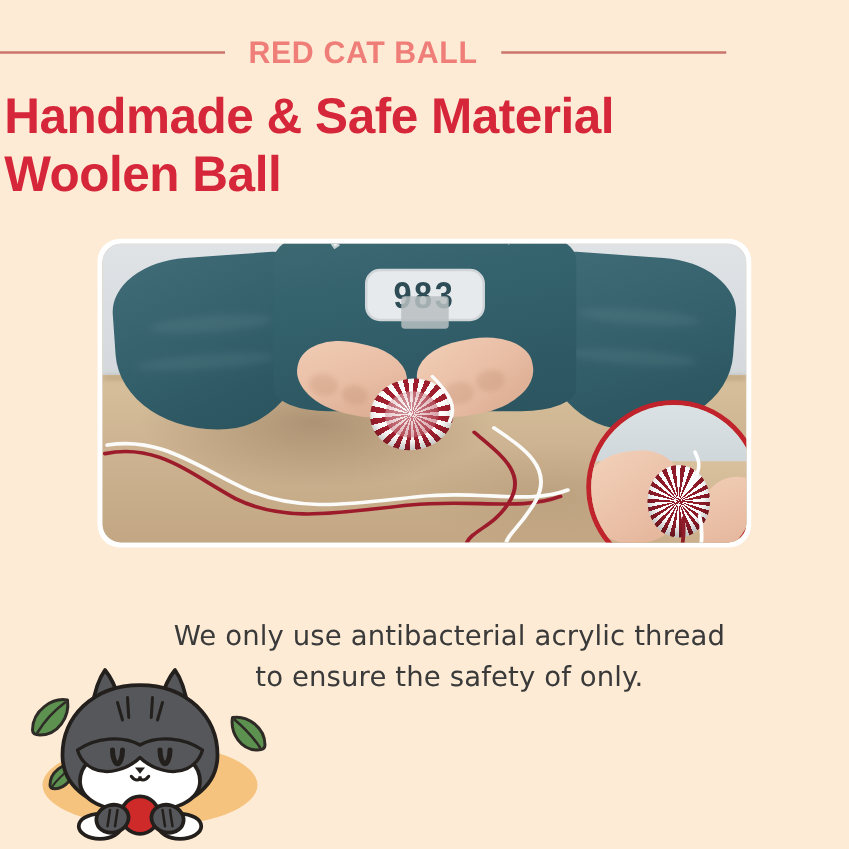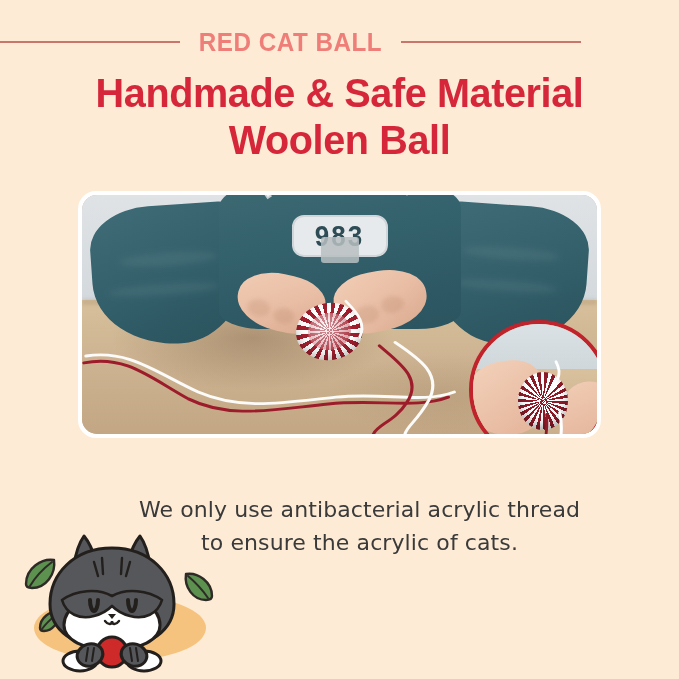--- a/index.html
+++ b/index.html
@@ -51,21 +51,21 @@
     line-height: 1;
     transform: scaleX(0.97);
   }
 
   
   .heading {
     position: absolute;
     top: 70px;
     left: 0;
     width: 679px;
-    text-align: center;
+    text-align: left;
     color: #d6273a;
     font-family: "Liberation Sans", sans-serif;
     font-weight: bold;
     font-size: 40px;
     line-height: 1.18;
     letter-spacing: -0.4px;
   }
   .heading .hl {
     display: block;
     transform: scaleX(0.99);
@@ -392,21 +392,21 @@
           <path d="M92,94 C96,112 92,126 90,140" fill="none" stroke="#ffffff" stroke-width="3.2" stroke-linecap="round"></path>
           <path d="M88,40 C92,48 92,52 90,58" fill="none" stroke="#ffffff" stroke-width="3" stroke-linecap="round"></path>
         </svg>
       </div>
 
     </div>
   </div>
 
   <div class="caption">
     <span class="cl">We only use antibacterial acrylic thread</span>
-    <span class="cl">to ensure the acrylic of cats.</span>
+    <span class="cl">to ensure the safety of only.</span>
   </div>
 
   <svg class="mascot" viewBox="0 0 230 155">
 
     <ellipse cx="118" cy="104" rx="86" ry="33" fill="#f5c37d"></ellipse>
 
     <g>
       <path d="M24,60 C24,44 40,34 52,36 C54,50 44,64 30,64 C27,64 24,63 24,60 Z" fill="#5c9150" stroke="#2e2a26" stroke-width="2.4" stroke-linejoin="round"></path>
       <path d="M50,38 C42,44 34,52 28,62" fill="none" stroke="#2e2a26" stroke-width="2" stroke-linecap="round"></path>
     </g>

